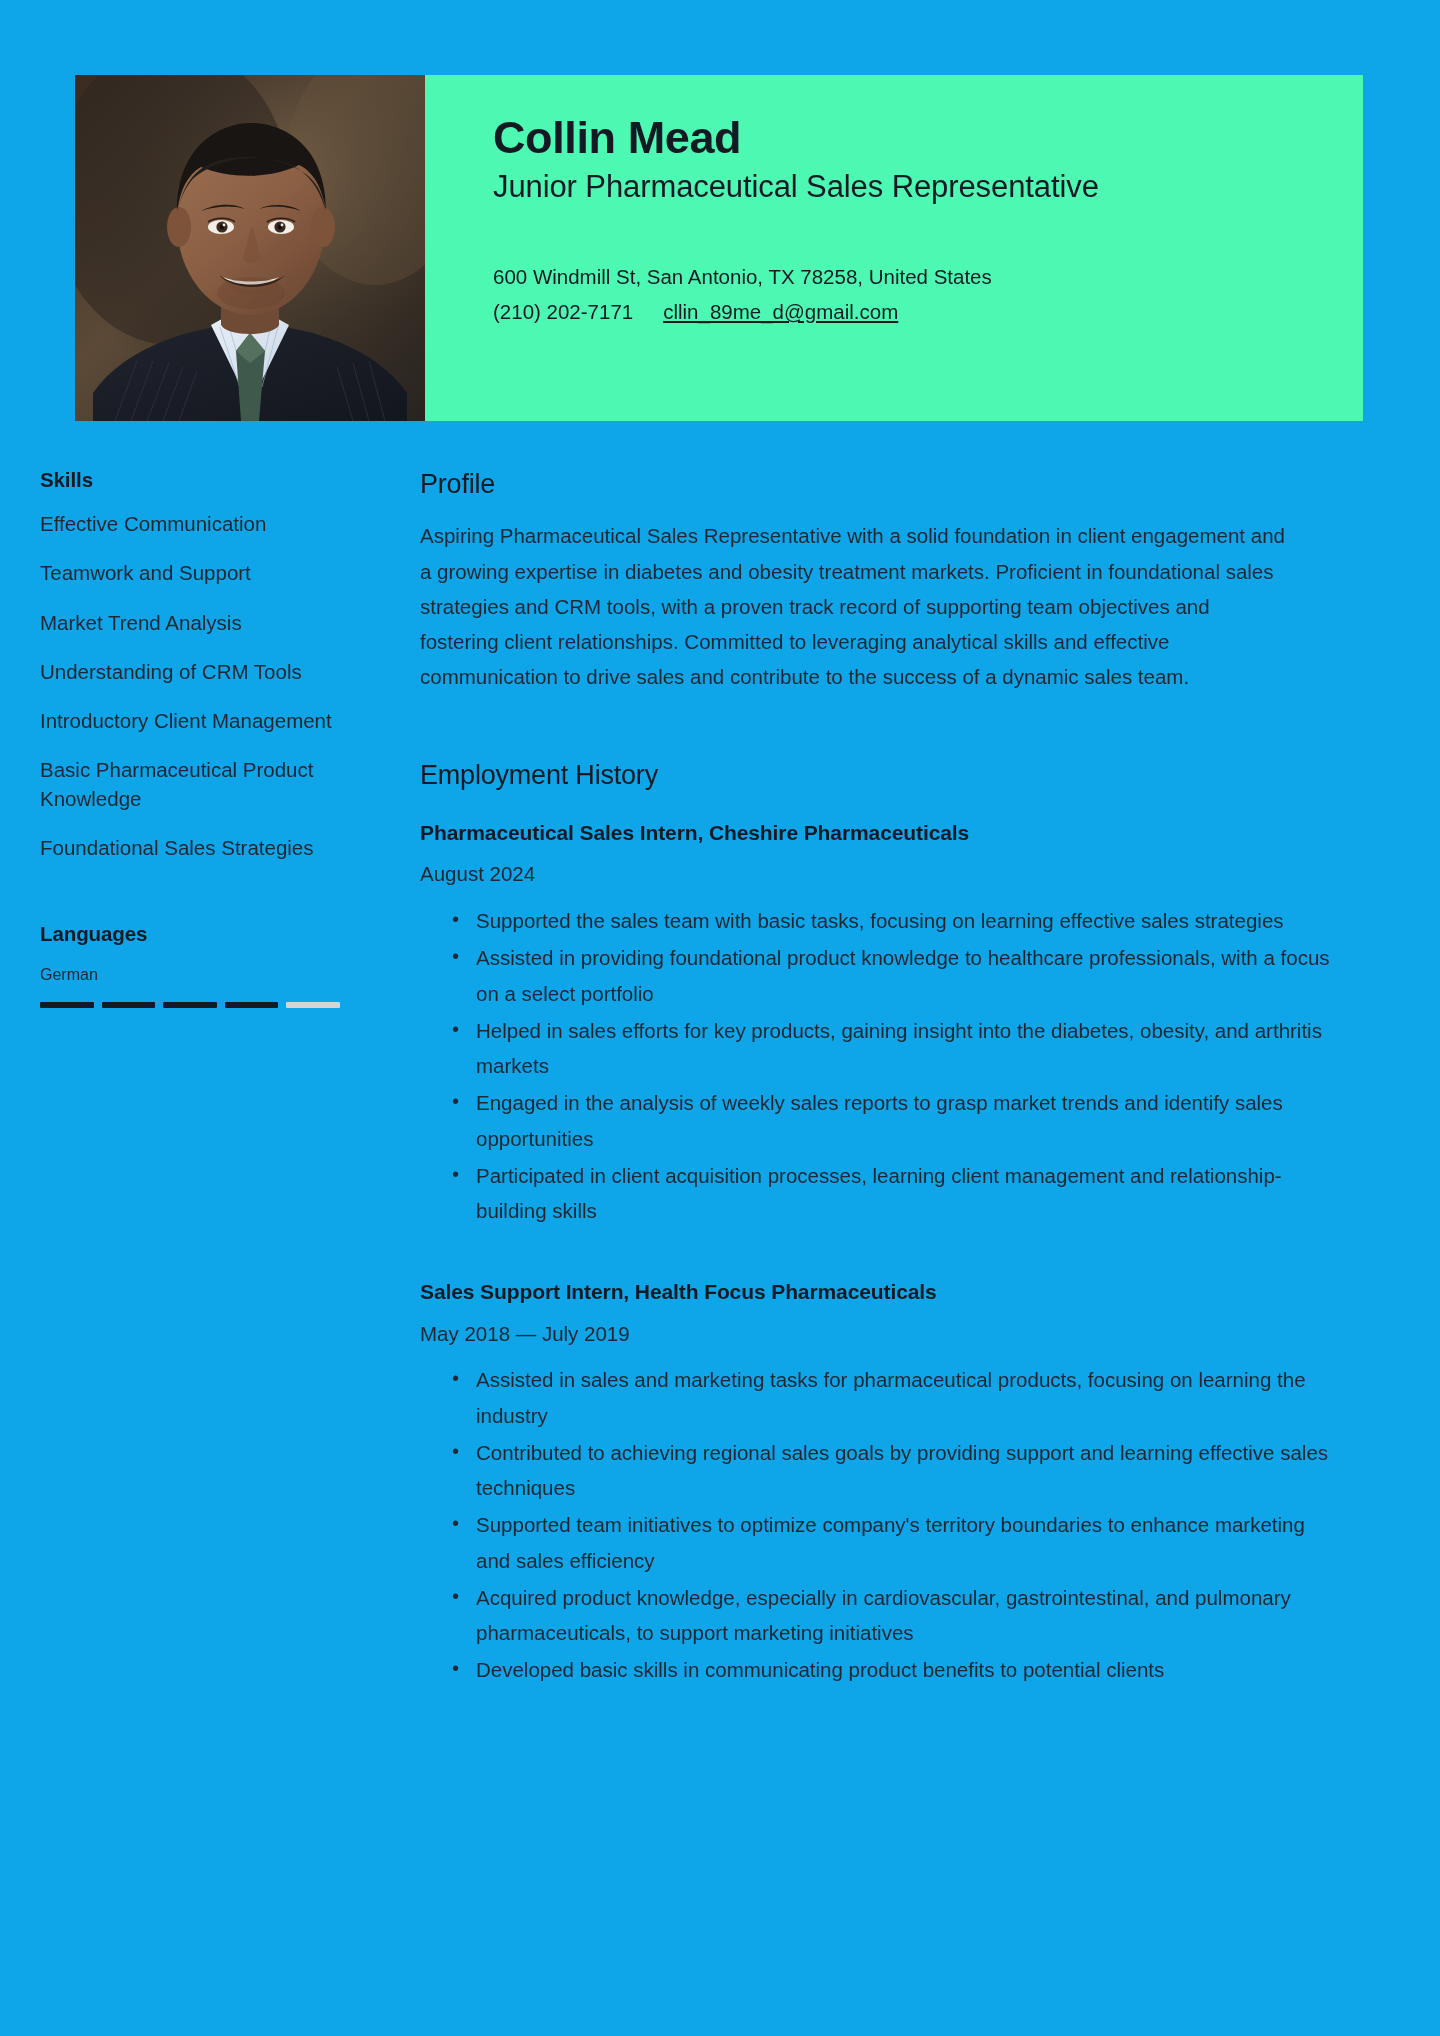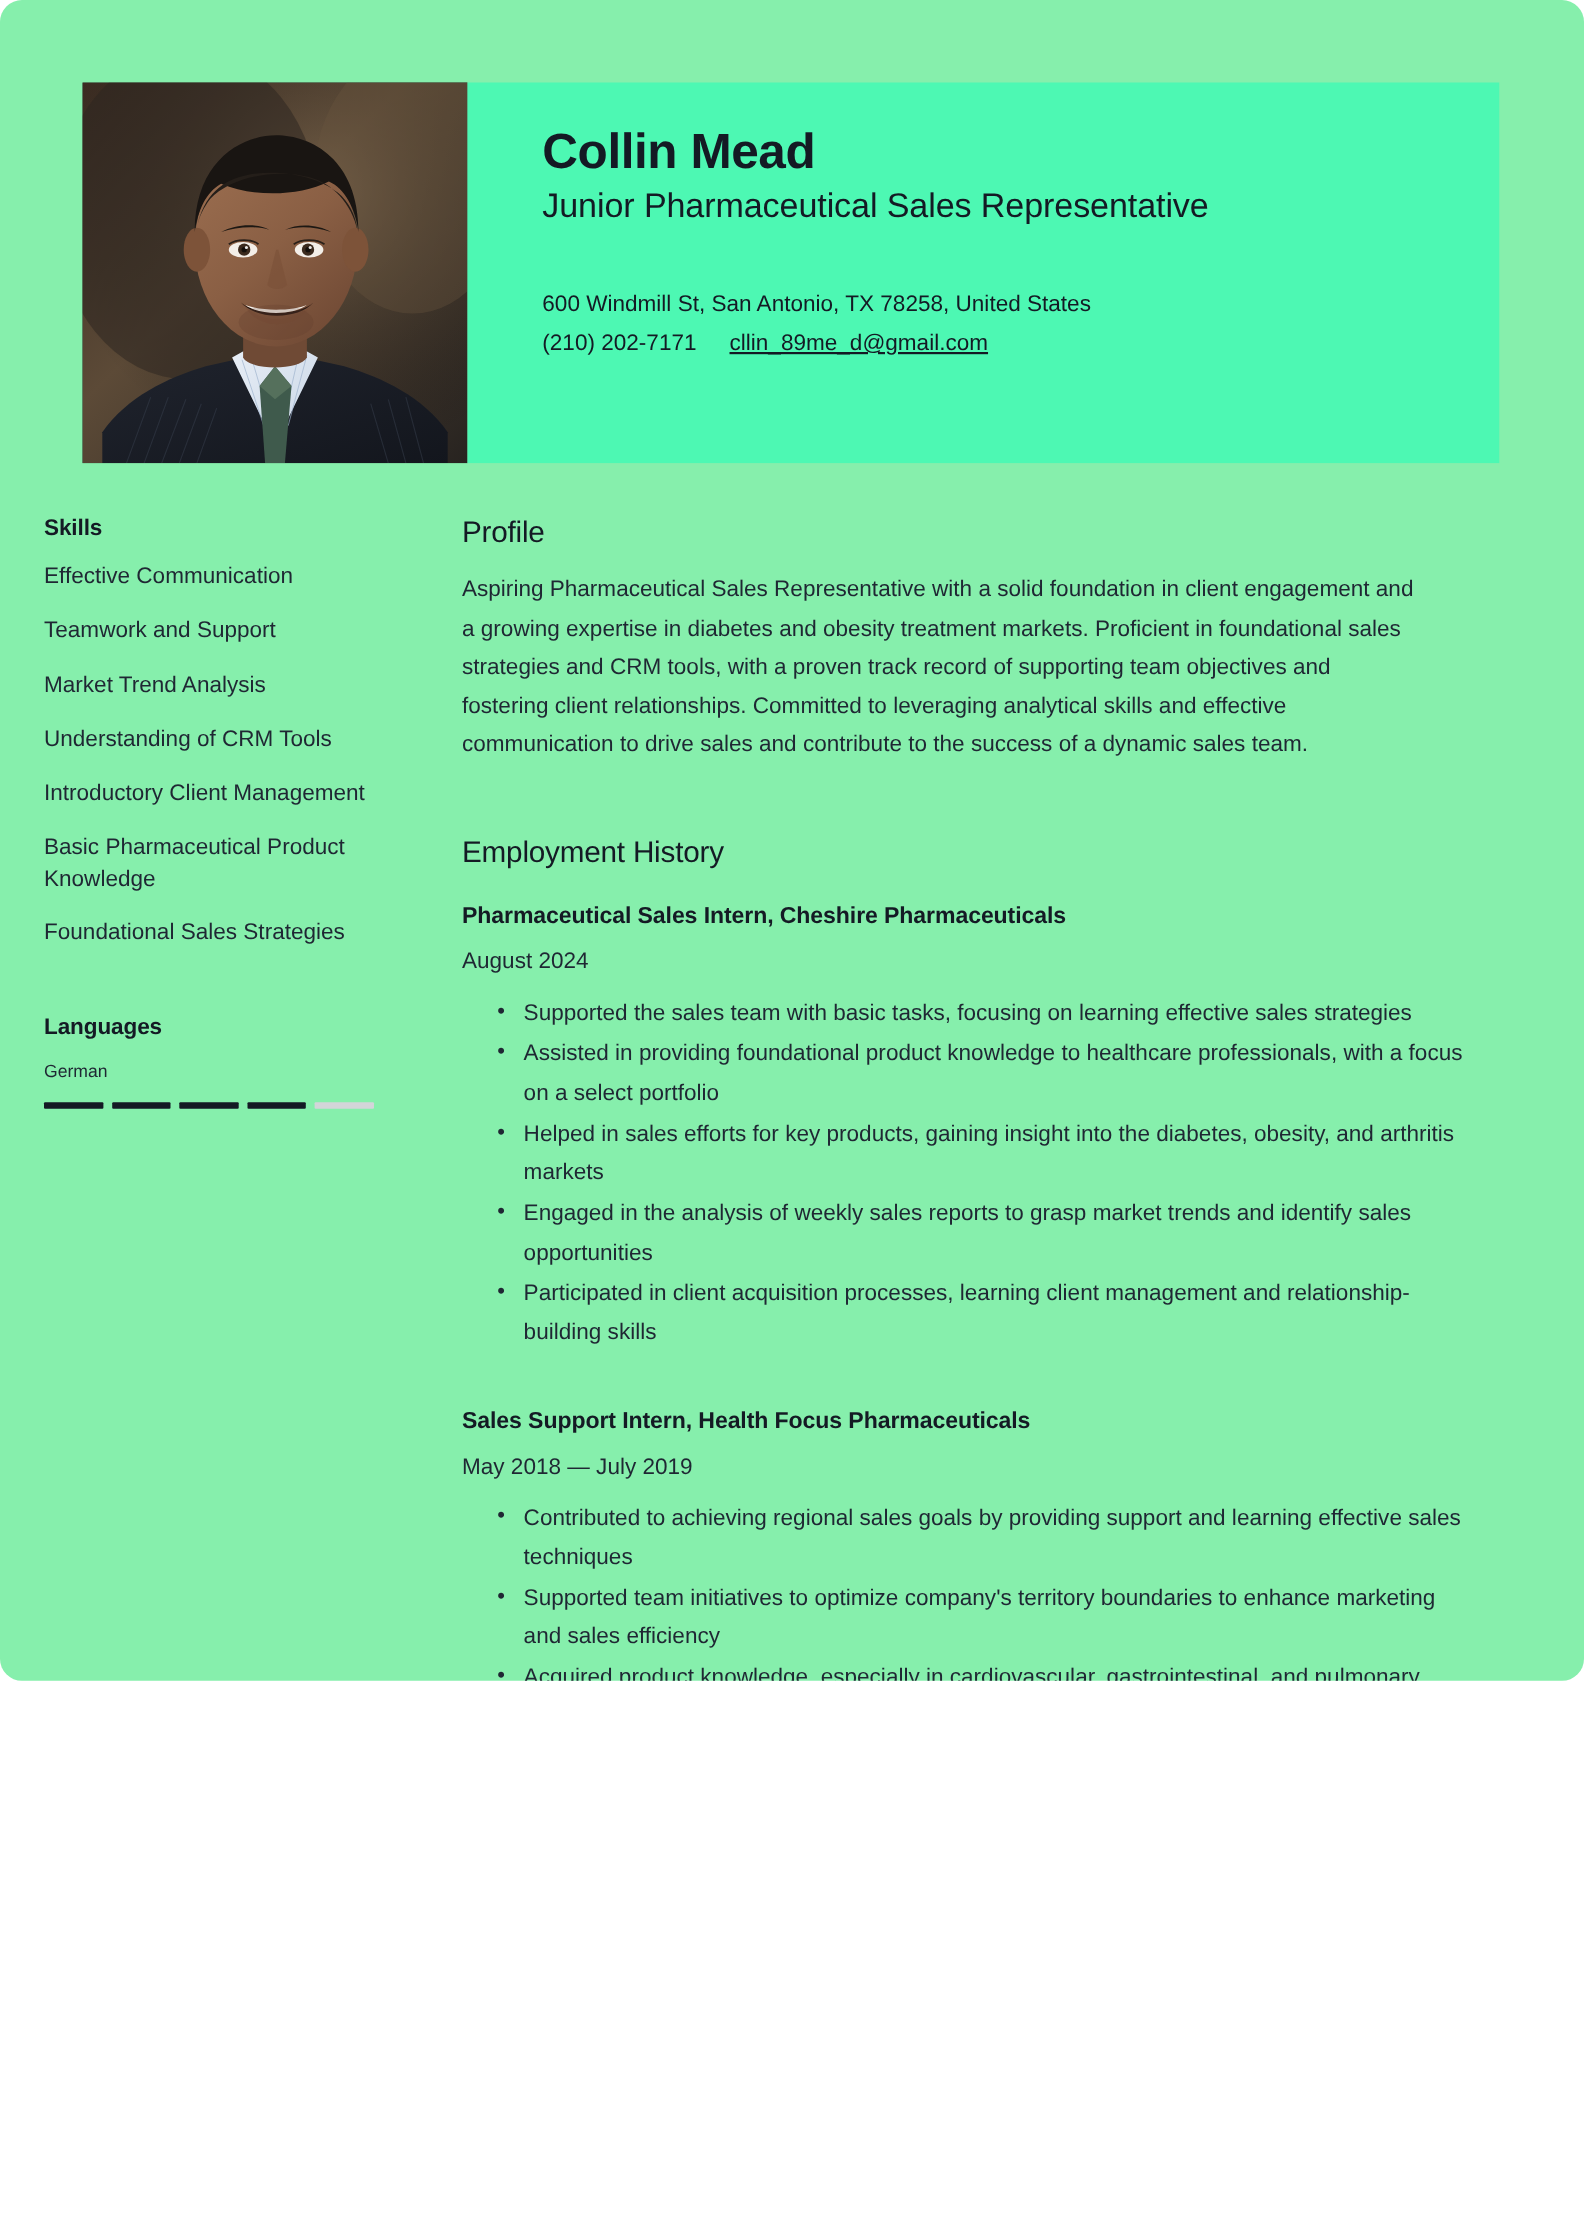--- a/index.html
+++ b/index.html
@@ -9,24 +9,23 @@
     height: 2036px;
     background: #ffffff;
     font-family: "Liberation Sans", sans-serif;
     color: #1a1f2b;
     -webkit-font-smoothing: antialiased;
   }
 
   .page {
     position: relative;
     width: 1440px;
-    height: 1528px;
-    background: #86efac;
+    height: 2036px;
+    background: #0ea5e9;
     overflow: hidden;
-    border-radius: 20px;
   }
 
   
   .header {
     position: absolute;
     left: 75px;
     top: 75px;
     width: 1288px;
     height: 346px;
     display: flex;
@@ -356,20 +355,21 @@
             <li>Helped in sales efforts for key products, gaining insight into the diabetes, obesity, and arthritis markets</li>
             <li>Engaged in the analysis of weekly sales reports to grasp market trends and identify sales opportunities</li>
             <li>Participated in client acquisition processes, learning client management and relationship-building skills</li>
           </ul>
         </div>
 
         <div class="job">
           <div class="job-heading">Sales Support Intern, Health Focus Pharmaceuticals</div>
           <div class="job-date">May 2018 — July 2019</div>
           <ul class="bullets">
+            <li>Assisted in sales and marketing tasks for pharmaceutical products, focusing on learning the industry</li>
             <li>Contributed to achieving regional sales goals by providing support and learning effective sales techniques</li>
             <li>Supported team initiatives to optimize company's territory boundaries to enhance marketing and sales efficiency</li>
             <li>Acquired product knowledge, especially in cardiovascular, gastrointestinal, and pulmonary pharmaceuticals, to support marketing initiatives</li>
             <li>Developed basic skills in communicating product benefits to potential clients</li>
           </ul>
         </div>
 
       </div>
     </section>
 

